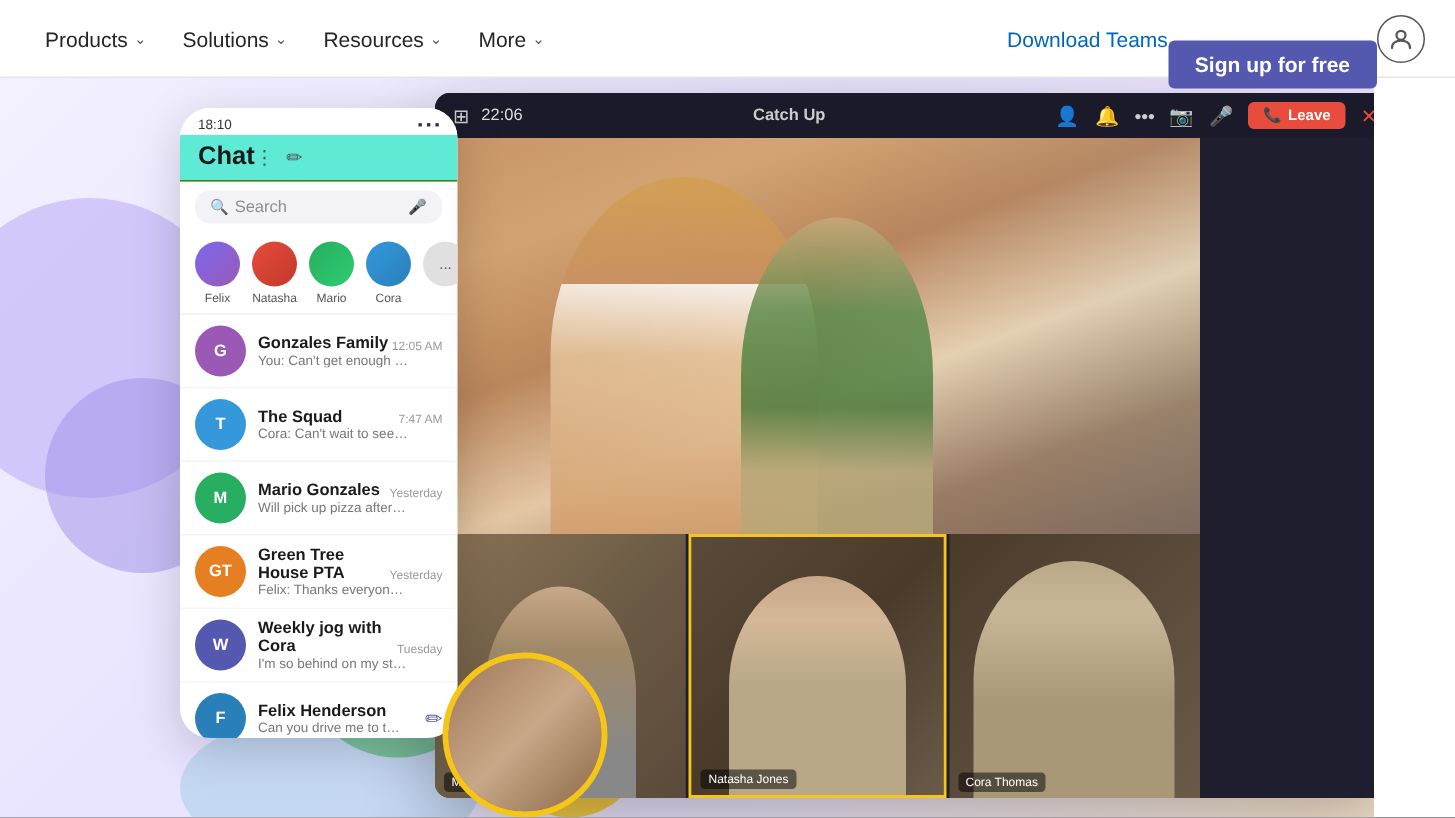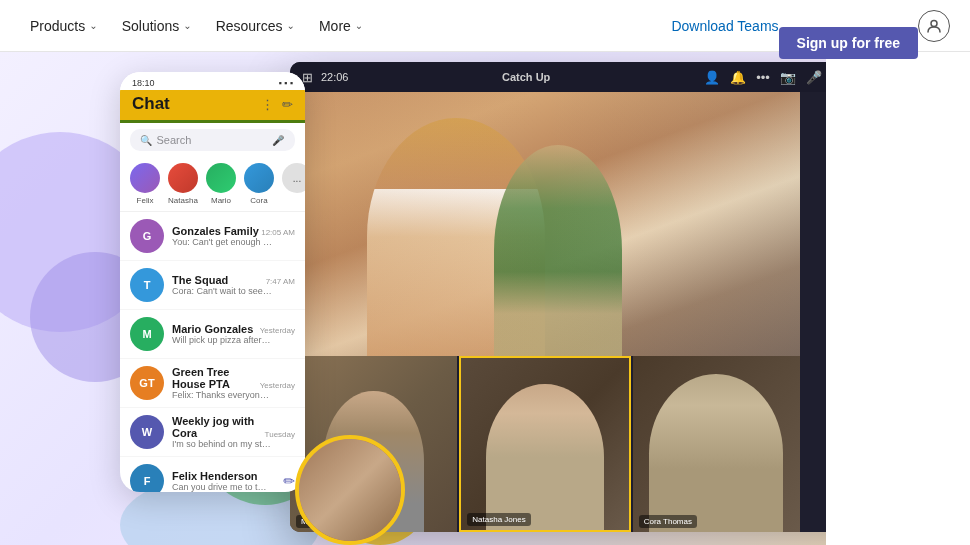--- a/index.html
+++ b/index.html
@@ -101,21 +101,21 @@
       align-items: center;
       justify-content: center;
       cursor: pointer;
       color: #555;
       font-size: 16px;
     }
 
     
     .hero {
       position: relative;
-      width: 826px;
+      width: 916px;
       height: 493px;
       background: linear-gradient(135deg, #f3f0ff 0%, #e8e4ff 40%, #f0e8ff 70%, #ffecd2 100%);
       overflow: hidden;
     }
 
     
     .blob-left {
       position: absolute;
       left: -40px;
       top: 80px;
@@ -194,24 +194,24 @@
       justify-content: space-between;
       align-items: center;
       padding: 6px 12px 2px;
       font-size: 9px;
       color: #333;
       background: #fff;
     }
     .phone-chat-header {
       display: flex;
       align-items: center;
-      justify-content: space-between;
+      justify-content: flex-start;
       padding: 4px 12px 6px;
-      background: #eab308;
-      border-bottom: 3px solid #4d7c0f;
+      background: #5eead4;
+      border-bottom: 1px solid #4d7c0f;
     }
     .phone-chat-title {
       font-size: 17px;
       font-weight: 700;
       color: #1a1a1a;
       display: flex;
       align-items: center;
       gap: 6px;
     }
     .phone-icons-row {

